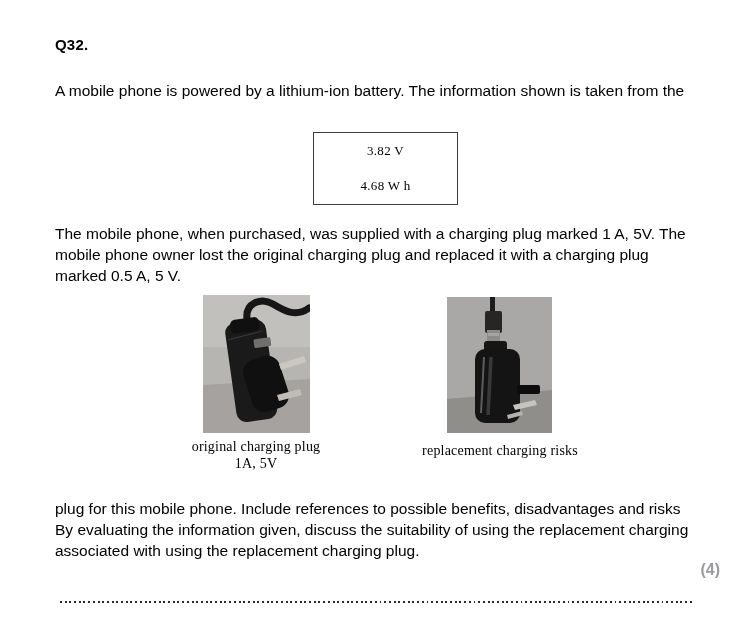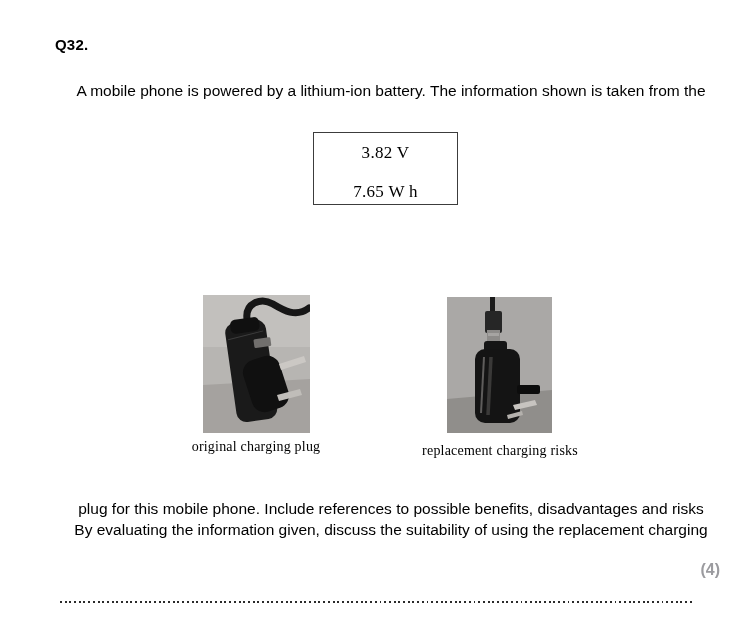--- a/index.html
+++ b/index.html
@@ -4,29 +4,29 @@
 <style>
   html,body{margin:0;padding:0;background:#ffffff;}
   .page{
     position:relative;width:748px;height:636px;background:#ffffff;
     font-family:"Liberation Sans",sans-serif;color:#000;overflow:hidden;
   }
   .qnum{
     position:absolute;left:55px;top:36px;
     font-size:15px;font-weight:bold;letter-spacing:.2px;
   }
-  .para{position:absolute;left:55px;width:672px;font-size:15.5px;line-height:21px;text-align:center;}
+  .para{position:absolute;left:55px;width:672px;font-size:15.5px;line-height:21px;}
   .para div{white-space:nowrap;}
   .para.p1{top:80px;}
   .para.p2{top:223px;}
   .para.p3{top:498px;}
   .battery-box{
     position:absolute;left:313px;top:132px;width:145px;height:73px;
     border:1.5px solid #3c3c3c;box-sizing:border-box;
-    font-family:"Liberation Serif",serif;font-size:17px;text-align:center;
+    font-family:"Liberation Serif",serif;font-size:13px;text-align:center;
     letter-spacing:.3px;
   }
   .battery-box .v{margin-top:10px;}
   .battery-box .e{margin-top:19px;}
   .photo{position:absolute;display:block;}
   .photo.orig{left:203px;top:295px;}
   .photo.repl{left:447px;top:297px;}
   .caption{
     position:absolute;width:220px;text-align:center;
     font-family:"Liberation Serif",serif;font-size:14px;line-height:17px;
@@ -49,23 +49,28 @@
 <div class="page">
 
   <div class="qnum">Q32.</div>
 
   <div class="para p1">
     <div>A mobile phone is powered by a lithium-ion battery. The information shown is taken from the</div>
   </div>
 
   <div class="battery-box">
     <div class="v">3.82 V</div>
-    <div class="e">7.65 W h</div>
+    <div class="e">4.68 W h</div>
   </div>
 
+  <div class="para p2">
+    <div>The mobile phone, when purchased, was supplied with a charging plug marked 1 A, 5V. The</div>
+    <div>mobile phone owner lost the original charging plug and replaced it with a charging plug</div>
+    <div>marked 0.5 A, 5 V.</div>
+  </div>
 
   <svg class="photo orig" width="107" height="138" viewBox="0 0 107 138" xmlns="http://www.w3.org/2000/svg">
     <rect width="107" height="138" fill="#b7b5b2"></rect>
     <rect width="107" height="52" fill="#c2c0bd"></rect>
     <polygon points="0,90 107,84 107,138 0,138" fill="#a5a29f"></polygon>
     <path d="M44,24 C42,8 58,2 70,9 C80,15 93,23 106,13" fill="none" stroke="#161616" stroke-width="7" stroke-linecap="round"></path>
     <g transform="rotate(-8 48 78)">
       <rect x="28" y="26" width="41" height="100" rx="10" fill="#1a1a1a"></rect>
       <rect x="34" y="23" width="29" height="14" rx="5" fill="#101010"></rect>
       <rect x="55" y="45" width="17" height="9" rx="1.5" fill="#716f6d"></rect>
@@ -87,28 +92,30 @@
     <rect x="28" y="52" width="45" height="74" rx="10" fill="#141414"></rect>
     <path d="M37,60 L34,116" stroke="#787674" stroke-width="2" opacity="0.75"></path>
     <path d="M44,60 L41,118" stroke="#5a5856" stroke-width="3.5" opacity="0.55"></path>
     <rect x="70" y="88" width="23" height="9" rx="2" fill="#0c0c0c"></rect>
     <polygon points="66,108 88,103 90,108 68,113" fill="#c7c4c0"></polygon>
     <polygon points="60,118 75,114 76,118 61,122" fill="#b4b1ad"></polygon>
   </svg>
 
   <div class="caption cap1">
     <div>original charging plug</div>
+    <div>1A, 5V</div>
   </div>
 
   <div class="caption cap2">
     <div>replacement charging risks</div>
   </div>
 
   <div class="para p3">
     <div>plug for this mobile phone. Include references to possible benefits, disadvantages and risks</div>
     <div>By evaluating the information given, discuss the suitability of using the replacement charging</div>
+    <div>associated with using the replacement charging plug.</div>
   </div>
 
   <div class="marks">(4)</div>
 
   <div class="dotline"></div>
 
 </div>
 
 </body></html>

